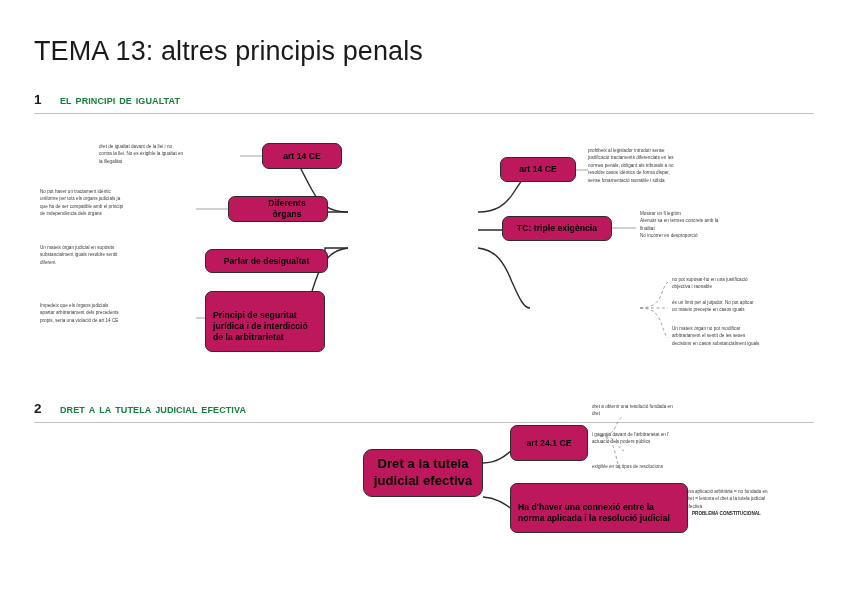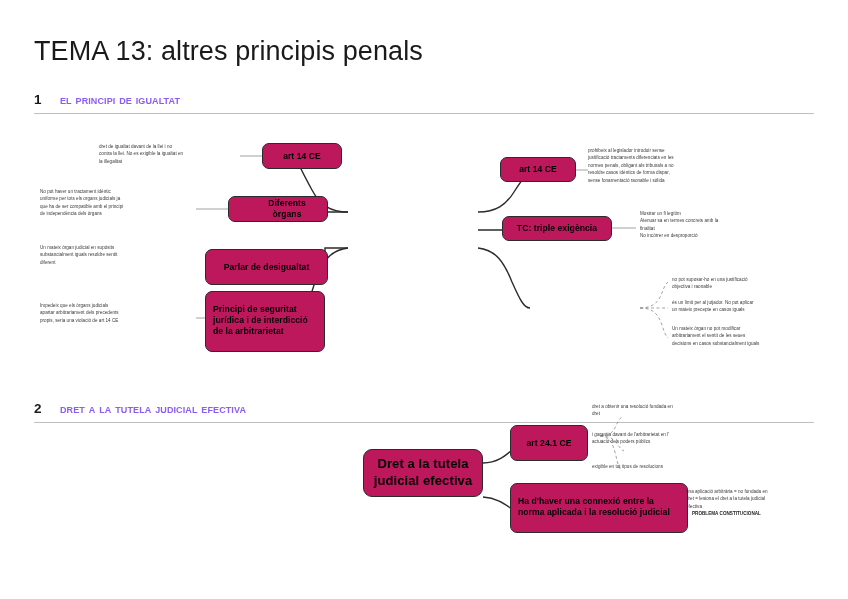--- a/index.html
+++ b/index.html
@@ -52,21 +52,21 @@
   }
   .section-label {
     position: absolute;
     left: 26px;
     top: 0;
     font-size: 13.5px;
     font-weight: bold;
     font-variant: small-caps;
     text-transform: lowercase;
     letter-spacing: 0.1px;
-    color: #8b5cf6;
+    color: #15803d;
     white-space: nowrap;
   }
   .section-rule {
     position: absolute;
     left: 34px;
     width: 780px;
     height: 1px;
     background: #bfbfbf;
   }
 
@@ -100,21 +100,21 @@
     font-size: 14.5px;
     letter-spacing: 0.1px;
   }
   .node.branch {
     font-size: 8.6px;
     font-weight: bold;
     letter-spacing: 0.05px;
   }
   .node.branch.wide {
     align-items: flex-start;
-    padding-top: 12px;
+    padding-top: 18px;
   }
   .node.branch.center-text {
     justify-content: center;
     text-align: center;
   }
 
   
   .anno {
     position: absolute;
     font-size: 4.6px;
@@ -172,21 +172,21 @@
     </svg>
 
     <div class="node branch center-text" style="left:262px; top:143px; width:80px; height:26px;">
       <span>art 14 CE</span>
     </div>
 
     <div class="node branch center-text" style="left:228px; top:196px; width:100px; height:26px;padding-left:25px;">
       <span>Diferents òrgans</span>
     </div>
 
-    <div class="node branch center-text" style="left:205px; top:249px; width:123px; height:36px;">
+    <div class="node branch center-text" style="left:205px; top:249px; width:123px; height:24px;">
       <span>Parlar de desigualtat</span>
     </div>
 
     <div class="node branch wide" style="left:205px; top:291px; width:120px; height:61px;">
       <span>Principi de seguritat jurídica i de interdicció de la arbitrarietat</span>
     </div>
 
 
     <div class="node branch center-text" style="left:500px; top:157px; width:76px; height:25px;">
       <span>art 14 CE</span>

